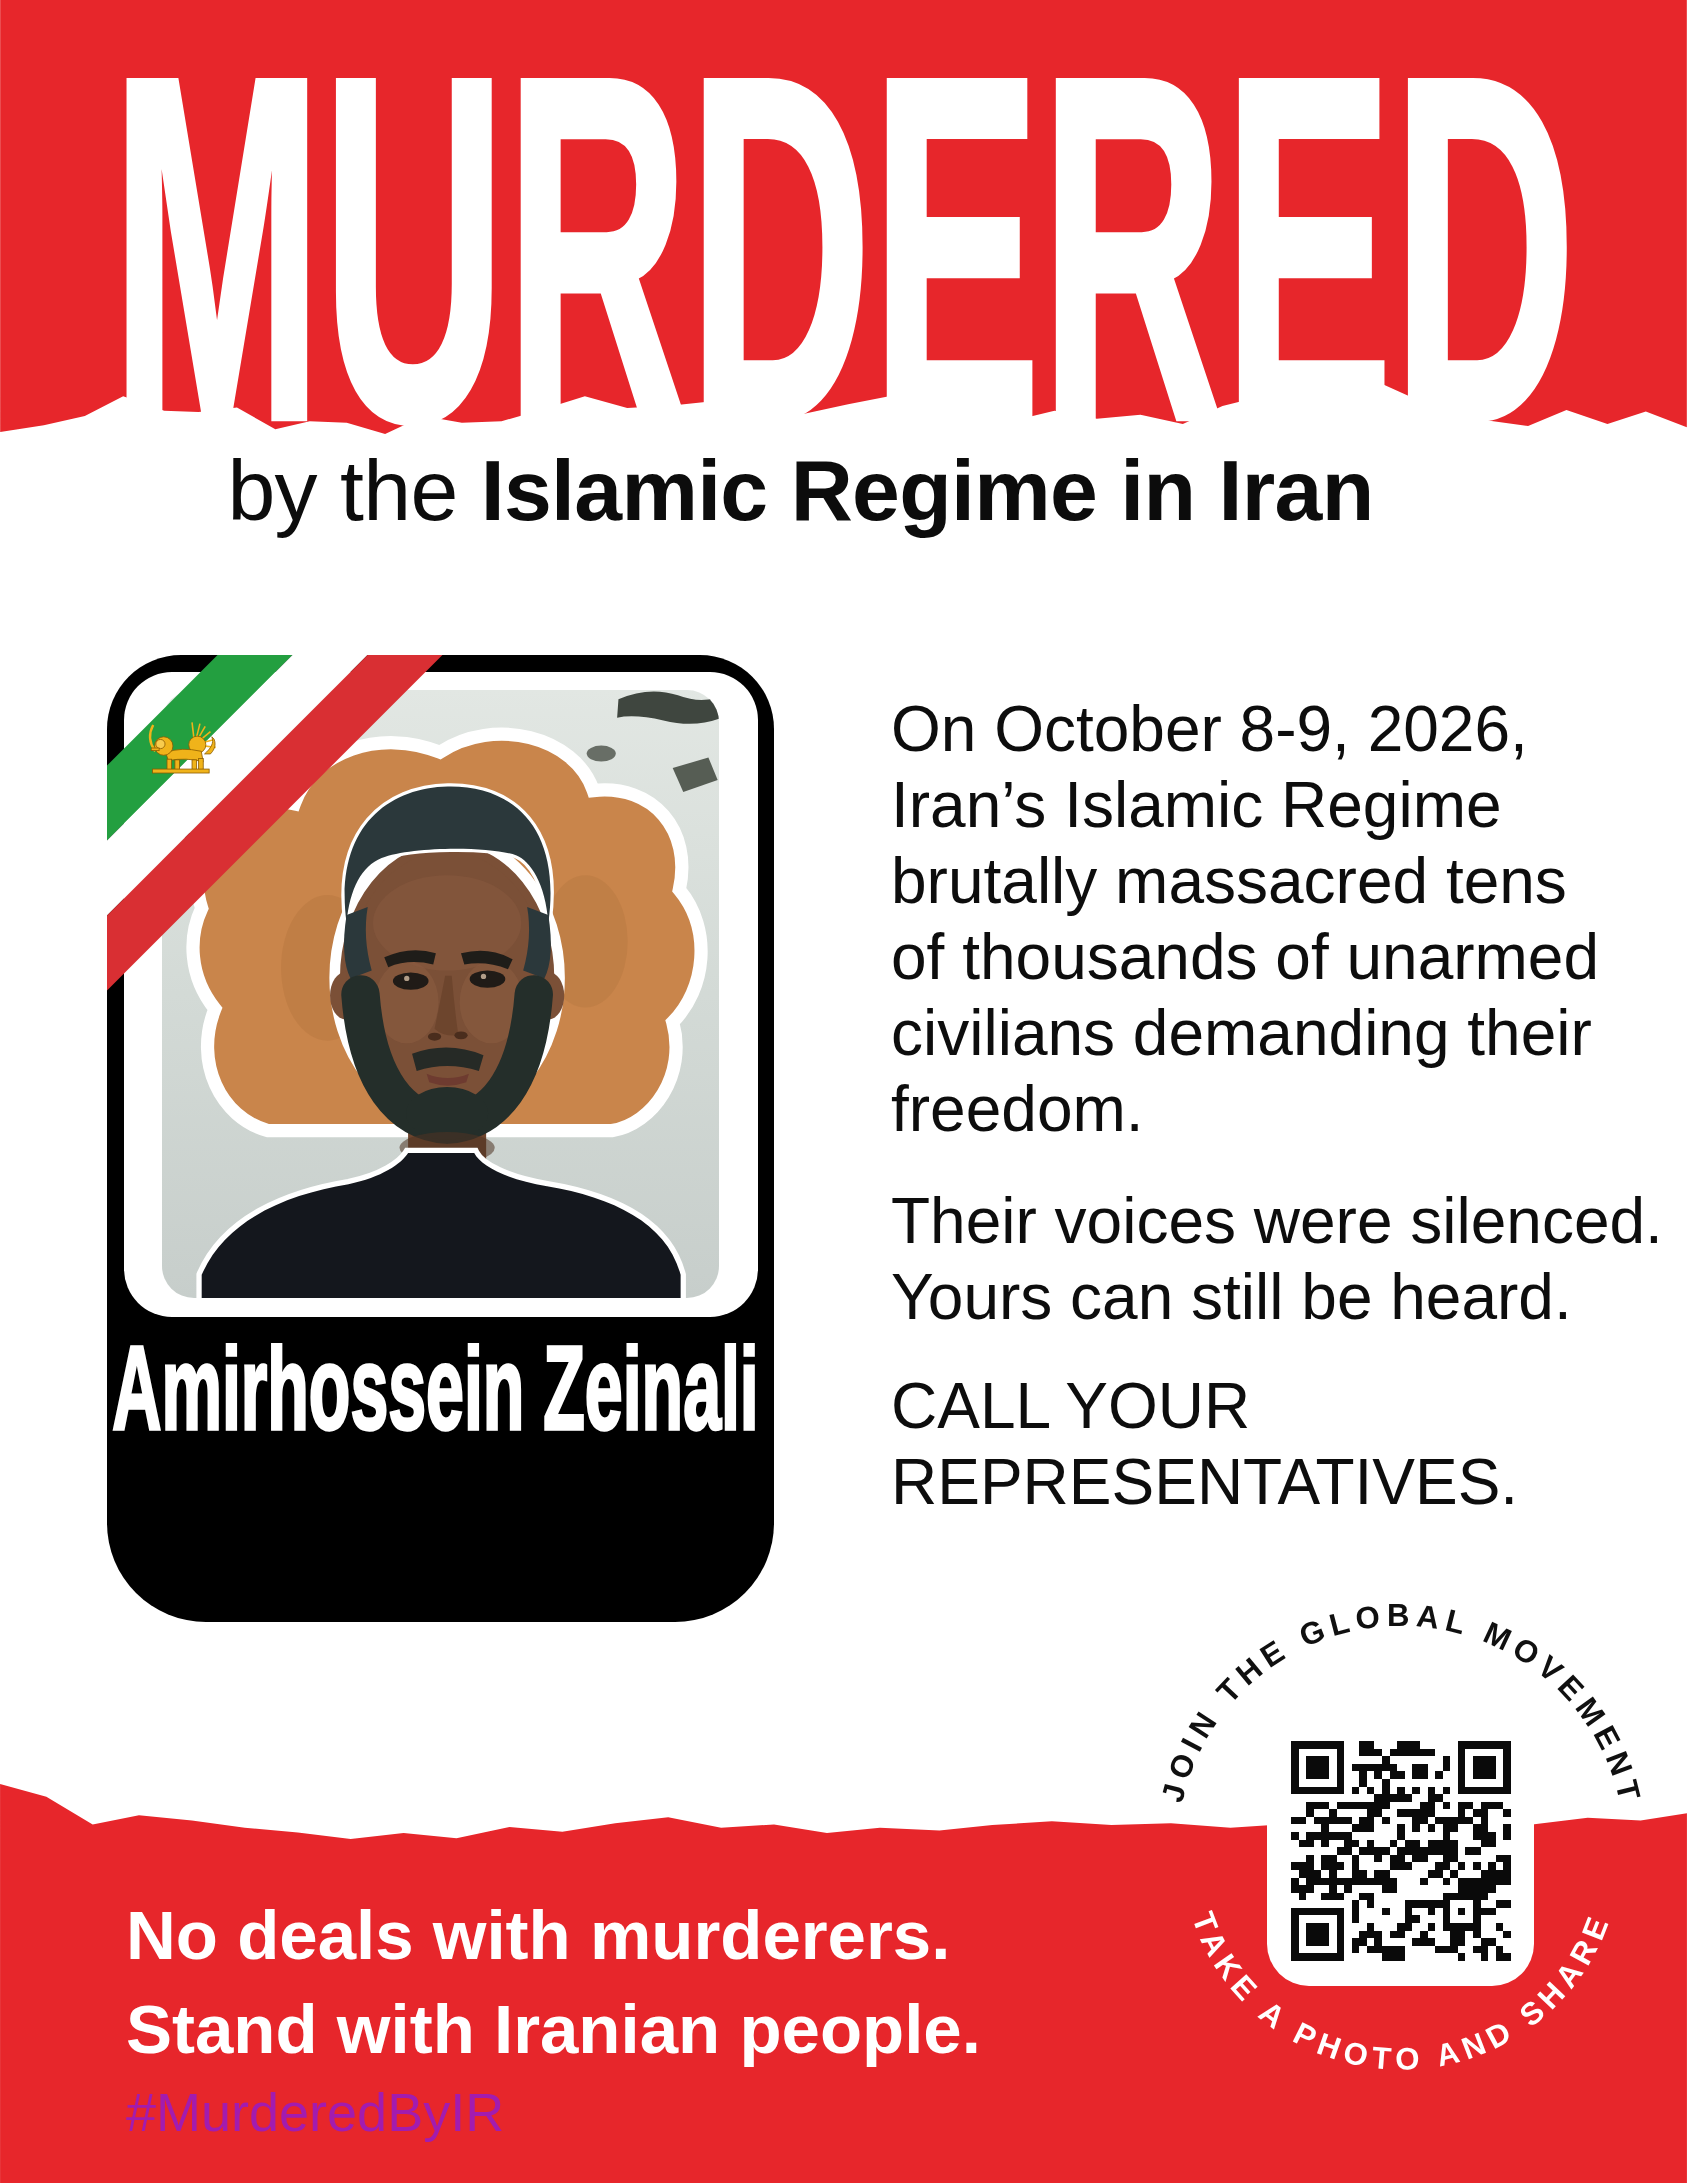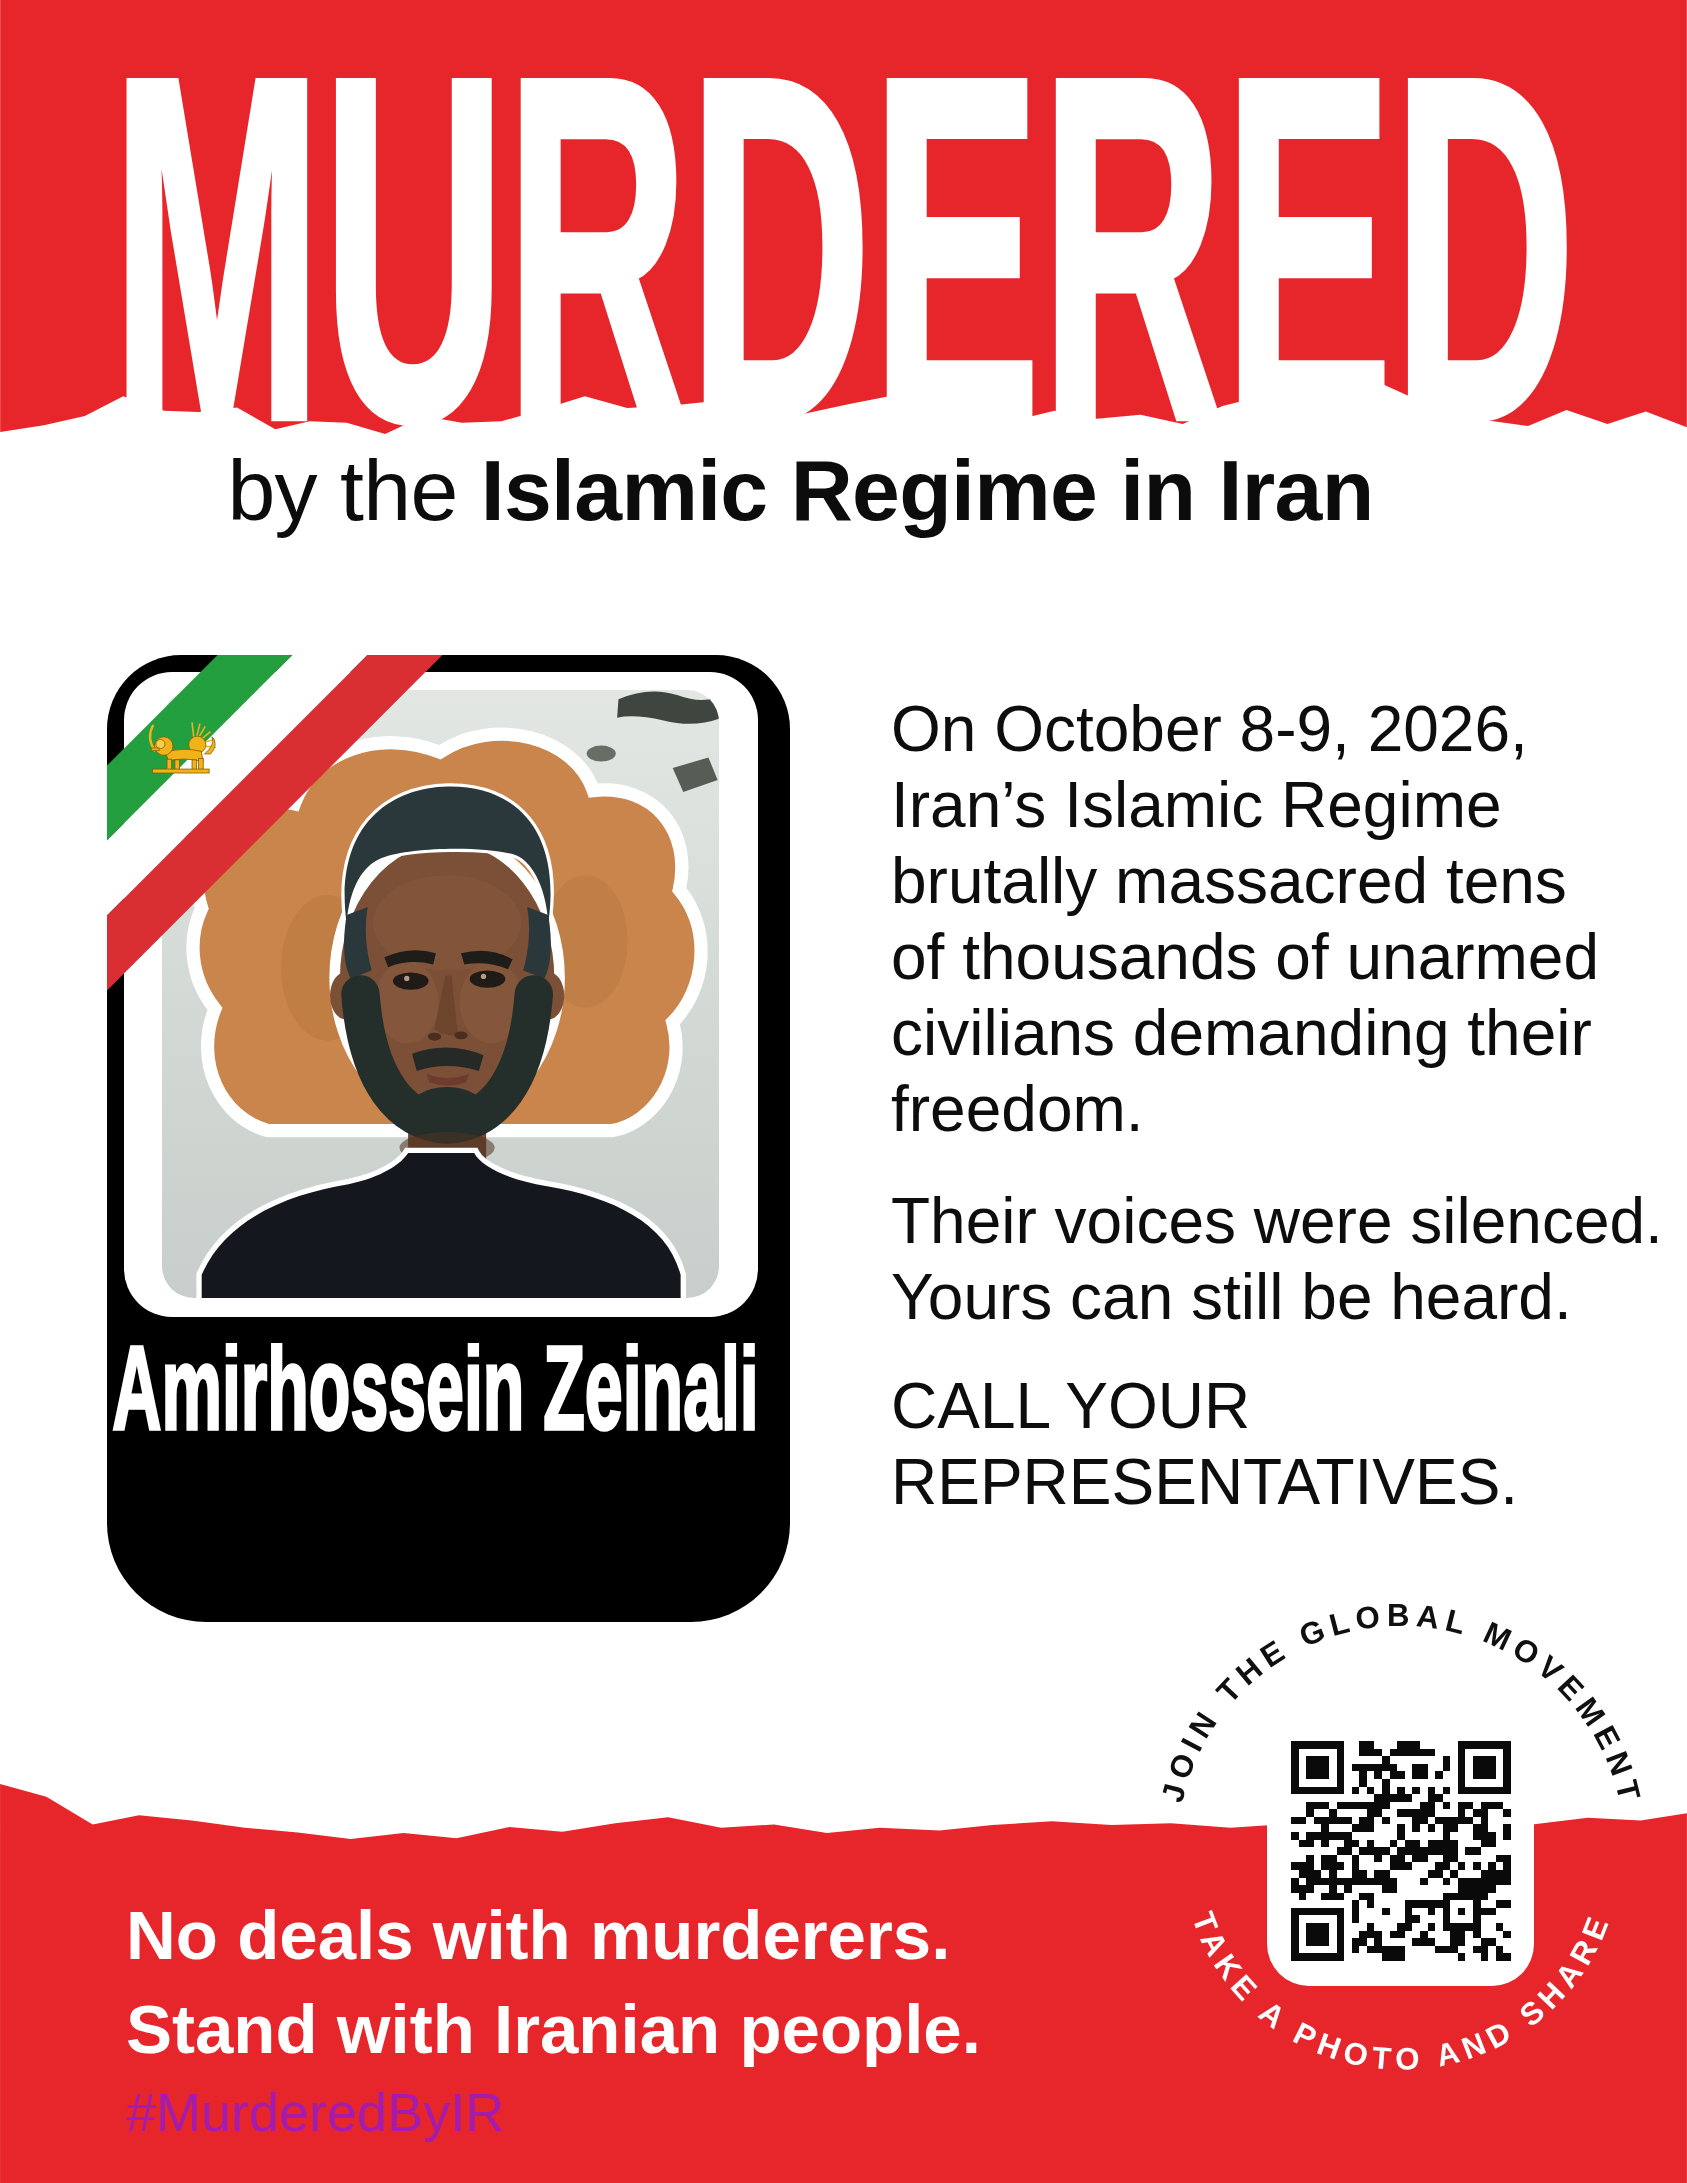--- a/index.html
+++ b/index.html
@@ -8,21 +8,21 @@
   svg{display:block;}
   
   .header-svg{position:absolute;left:0;top:0;}
   .title-text{font-family:"Liberation Sans",sans-serif;font-weight:700;fill:#ffffff;
               stroke:#ffffff;stroke-width:10;paint-order:stroke fill;}
   .subtitle{position:absolute;left:0;top:447px;width:1601px;text-align:center;
             font-size:86px;line-height:1.0;color:#0c0c0c;letter-spacing:-0.7px;}
   .subtitle .b{font-weight:700;}
   
   .card{position:absolute;left:107px;top:655px;width:667px;height:967px;background:#000000;
-        border-radius:74px 74px 99px 99px;overflow:hidden;padding-left:16px;}
+        border-radius:74px 74px 99px 99px;overflow:hidden;}
   .photo-frame{position:absolute;left:16.5px;top:16.5px;width:634px;height:645px;background:#ffffff;
                border-radius:48px;}
   .photo{position:absolute;left:38px;top:18.5px;width:557px;height:608px;border-radius:32px;overflow:hidden;}
   .ribbon{position:absolute;left:-153px;top:32px;width:529px;height:159px;transform:rotate(-45deg);}
   .stripe{width:529px;height:53px;}
   .lion-svg{position:absolute;left:35px;top:63px;width:79px;height:60px;}
   .name-svg{position:absolute;left:0;top:688px;}
   .name-text{font-family:"Liberation Sans",sans-serif;font-weight:700;fill:#ffffff;
              stroke:#ffffff;stroke-width:5;paint-order:stroke fill;}
   

